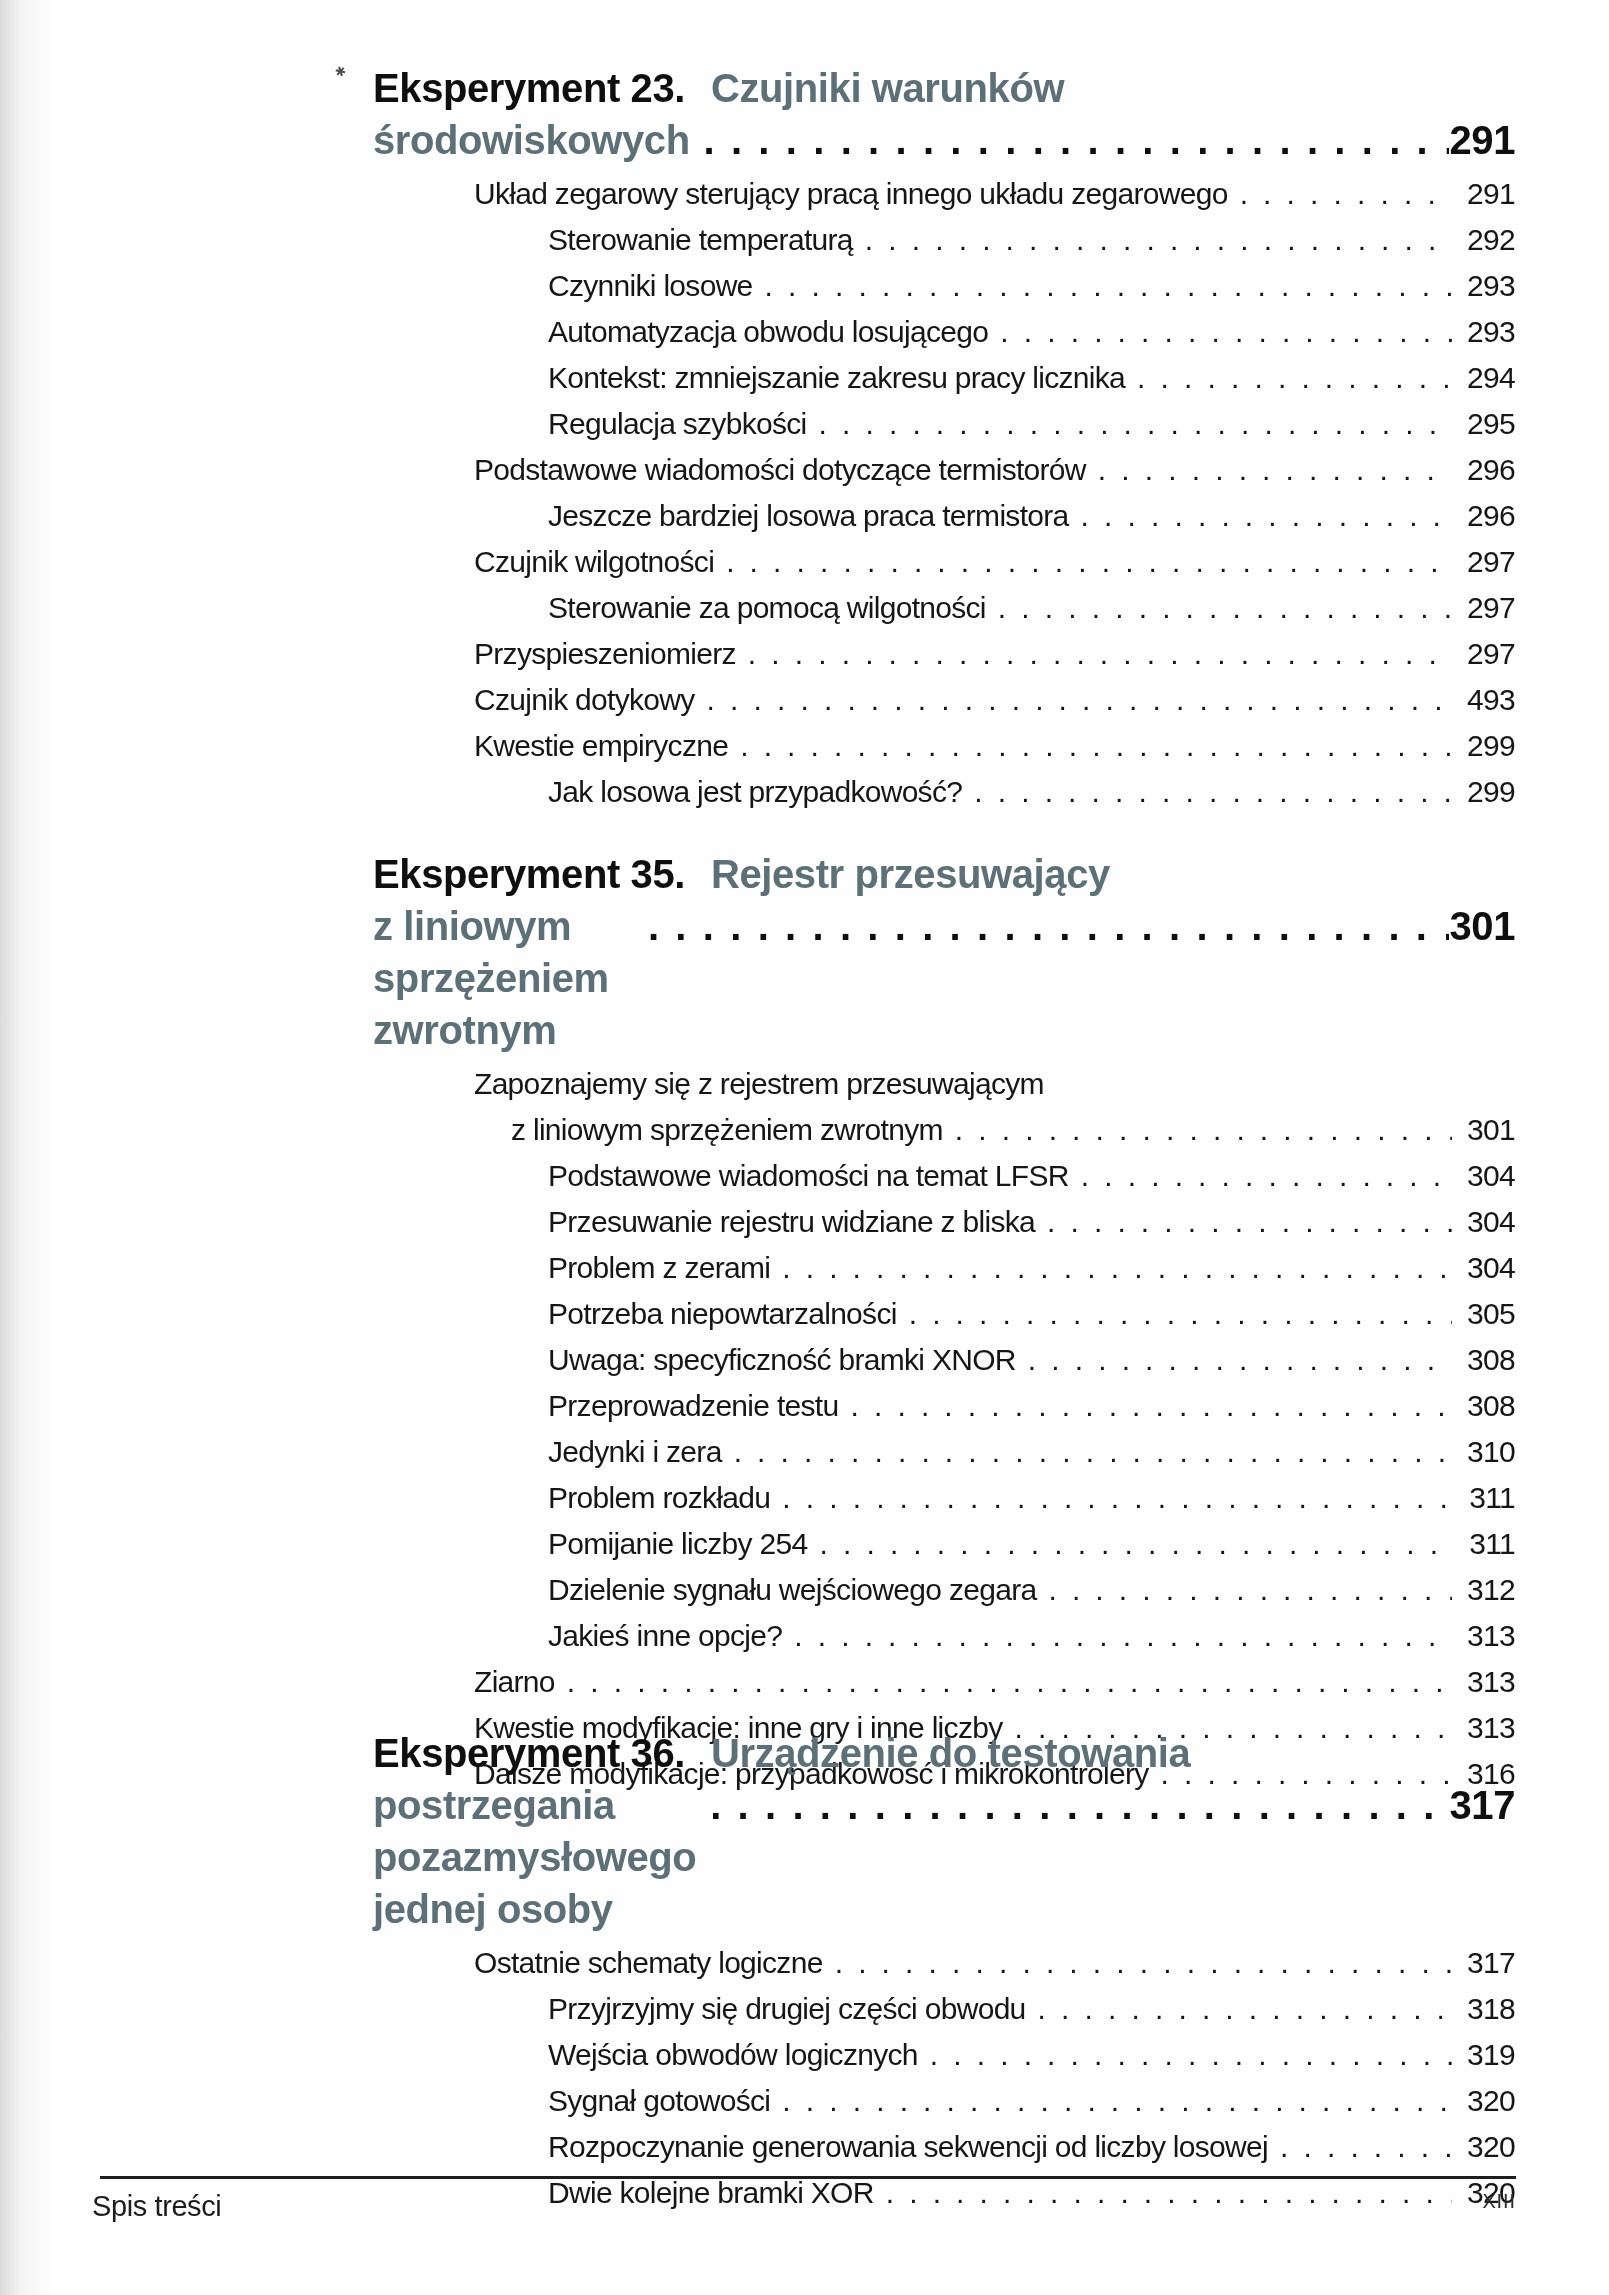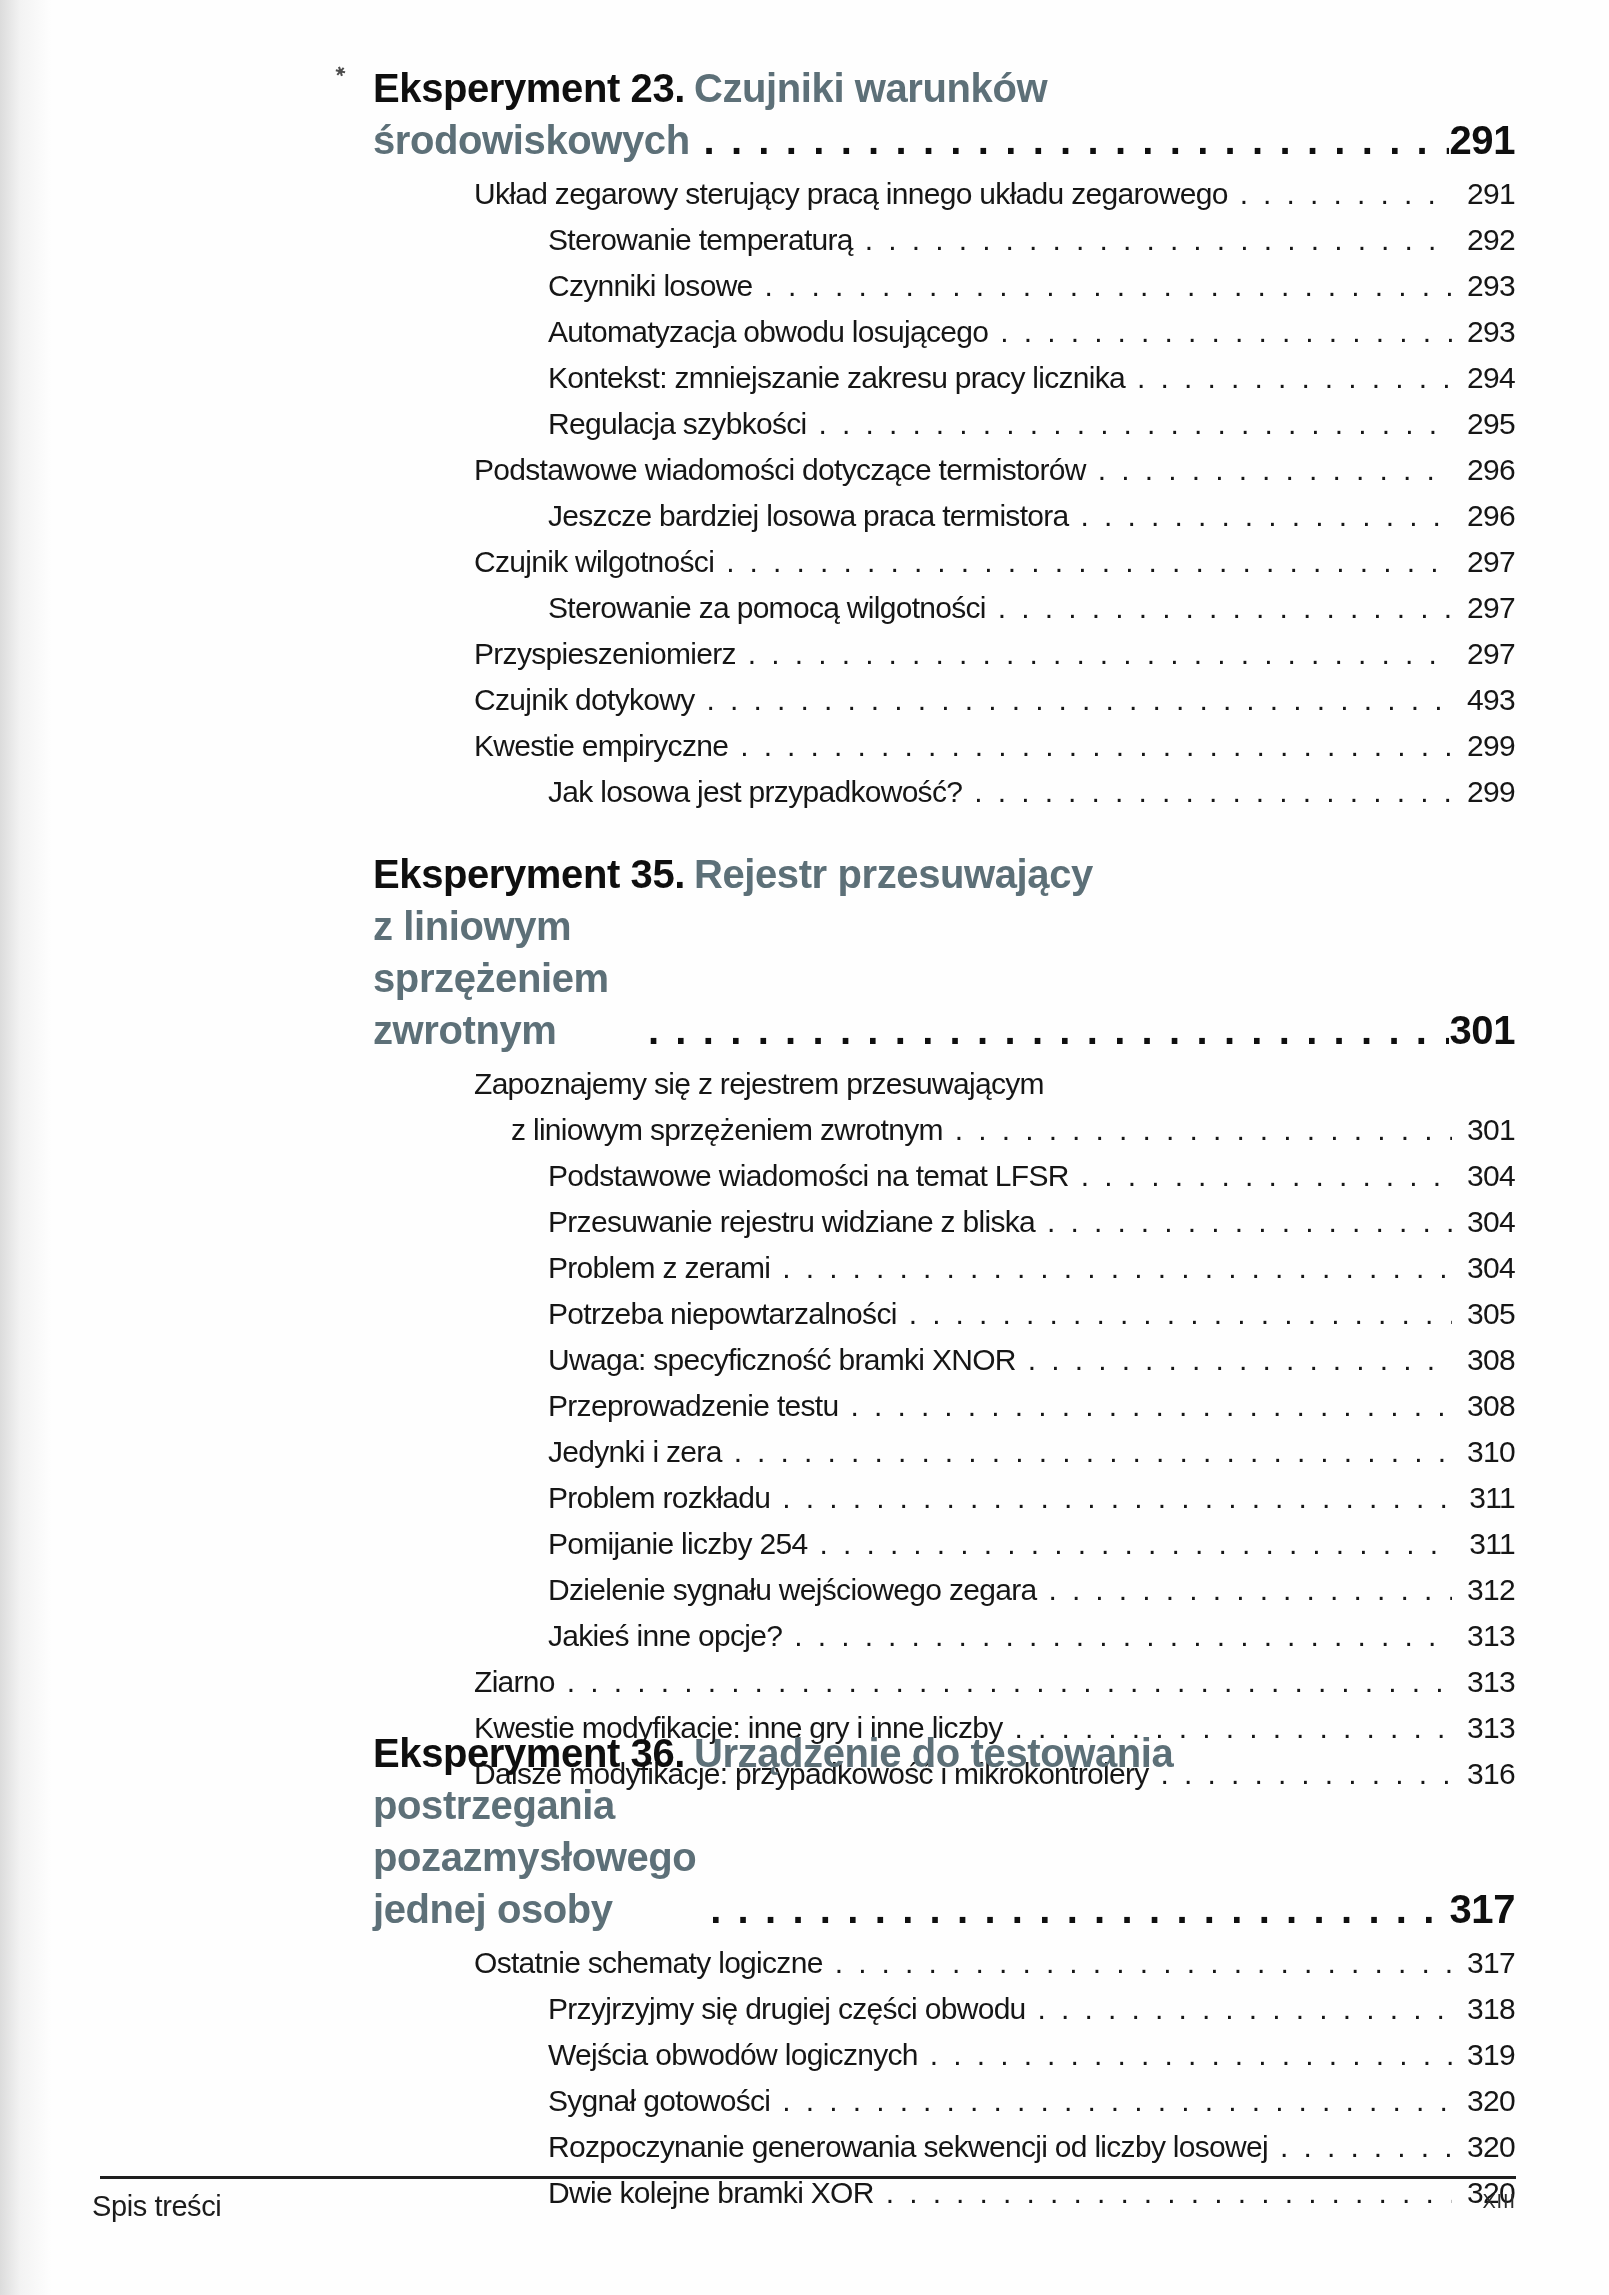--- a/index.html
+++ b/index.html
@@ -36,23 +36,23 @@
   }
   .toc-section:nth-of-type(1){top:62px;}
   .toc-section:nth-of-type(2){top:848px;}
   .toc-section:nth-of-type(3){top:1727px;}
 
   .sec-heading{
     font-size:40px; font-weight:bold; letter-spacing:-0.4px;
     line-height:52px; color:#0f0f0f;
   }
   .h-line1{white-space:nowrap;}
-  .h-line2{display:flex; align-items:flex-end;}
+  .h-line2{display:flex; align-items:flex-start;}
   .accent{color:var(--accent);}
-  .h-title{margin-left:9px;}
+  .h-title{margin-left:26px;}
 
   .leader{flex:1 1 auto; overflow:hidden; white-space:nowrap; margin-left:12px;}
   .leader::after{
     content:". . . . . . . . . . . . . . . . . . . . . . . . . . . . . . . . . . . . . . . . . . . . . . . . . . . . . . . . . . . . . . . . . . . . . . . .";
     letter-spacing:3.4px;
   }
   .h-leader{margin-left:13.8px;}
   .h-leader::after{letter-spacing:2.6px;}
   .h-page{flex:0 0 auto; color:#0f0f0f;}
 

